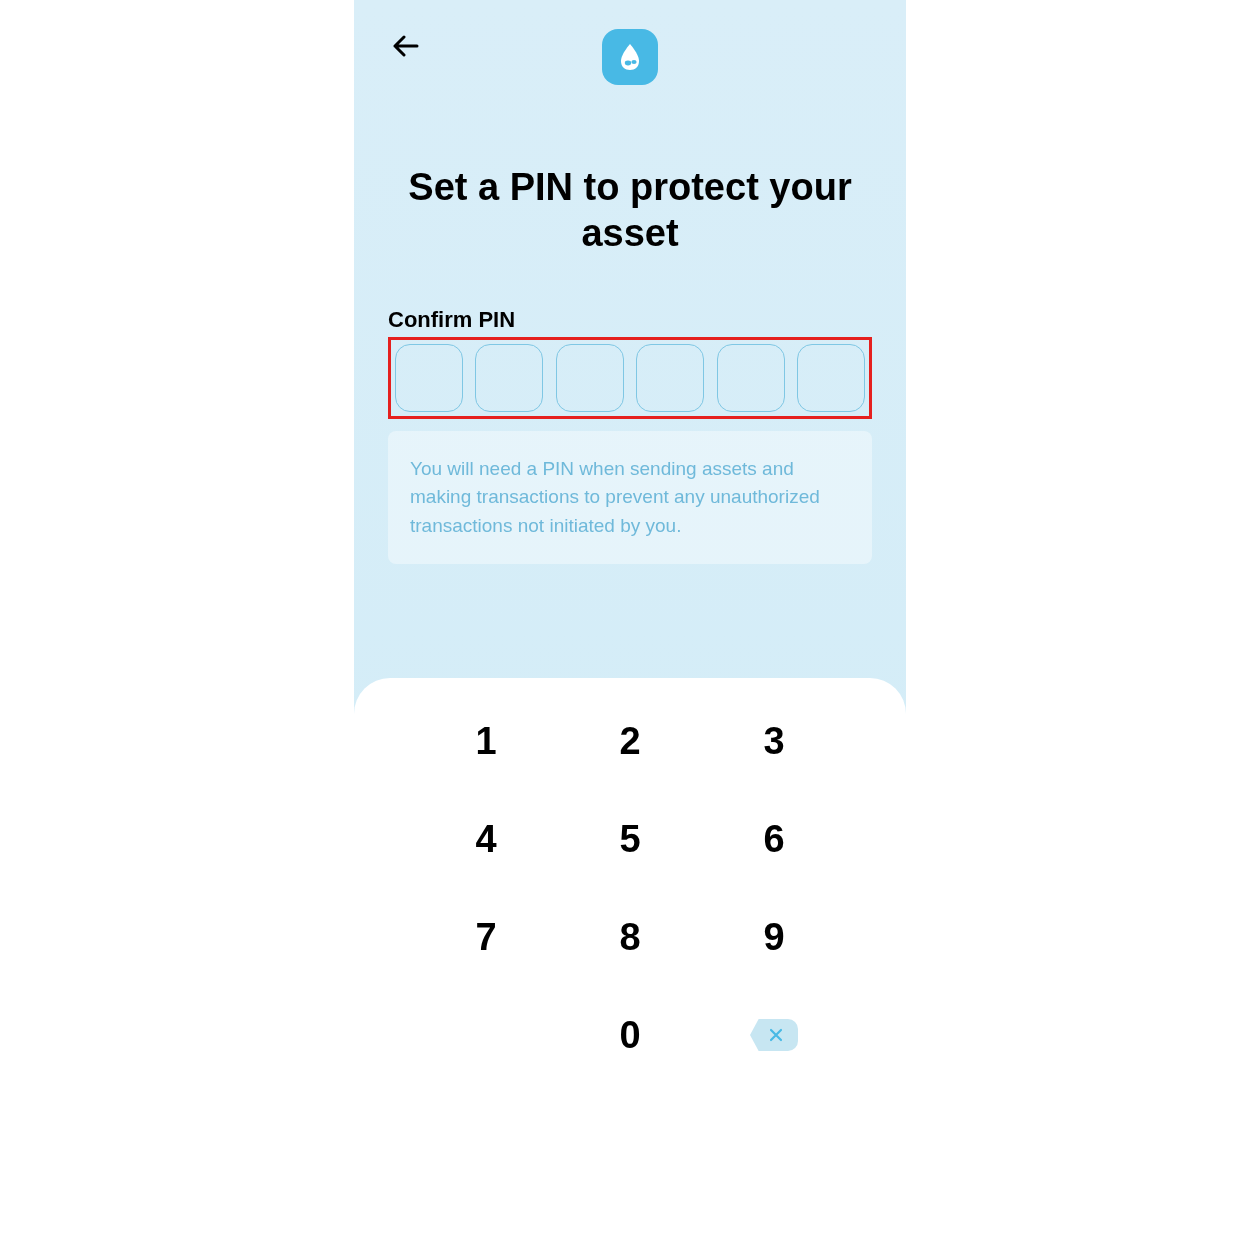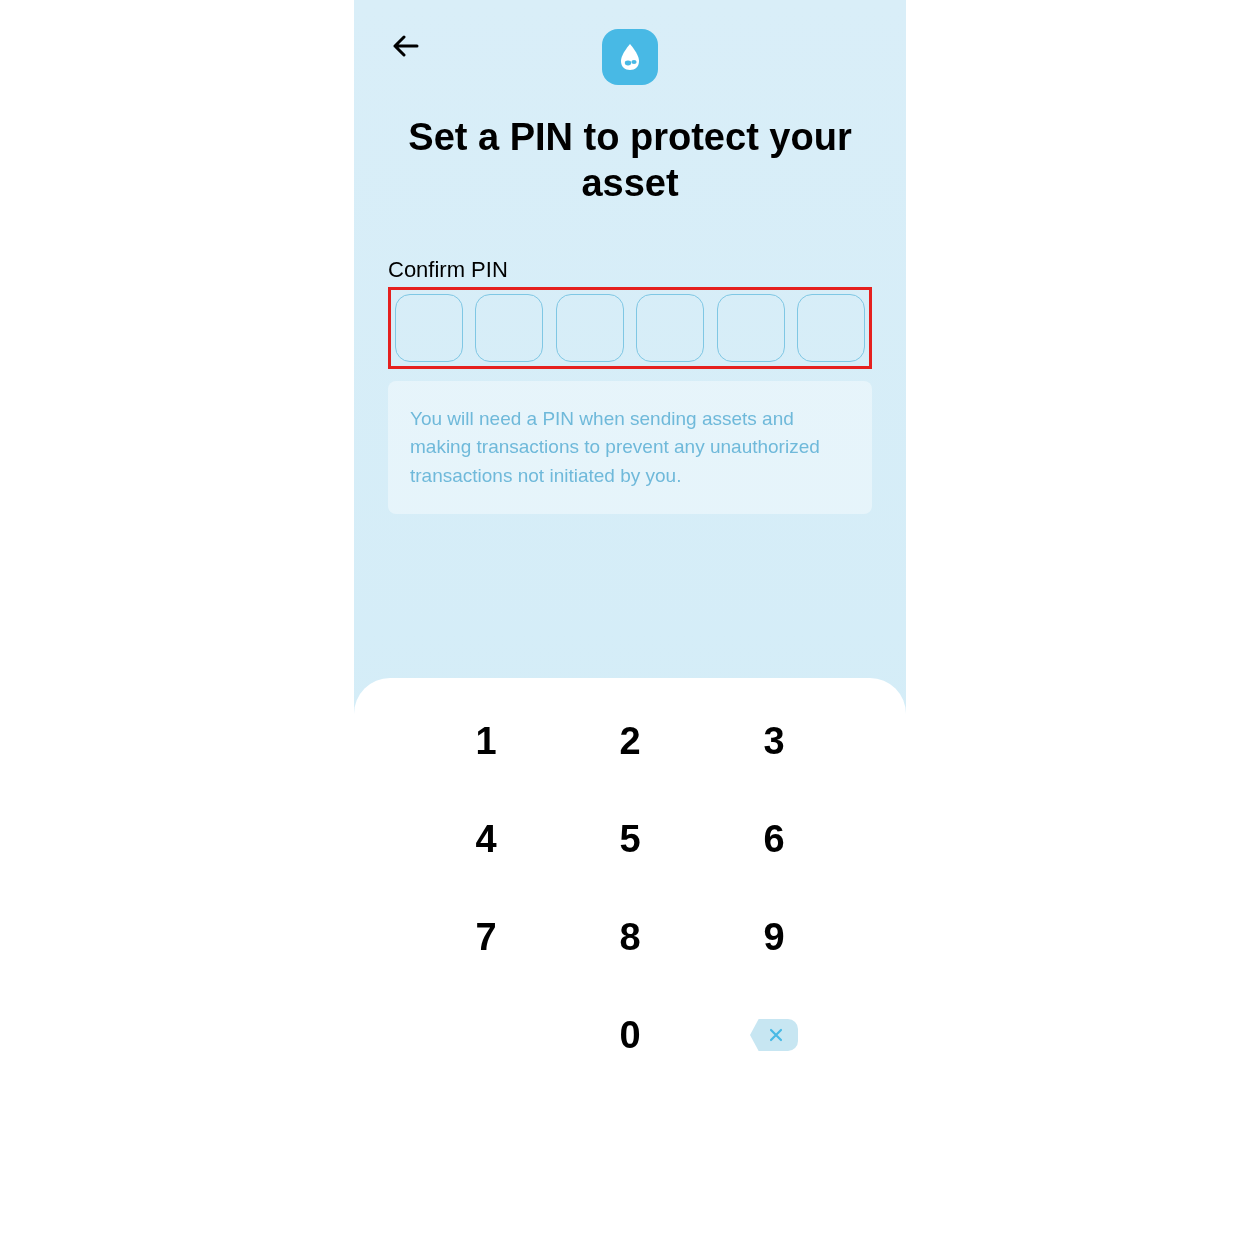--- a/index.html
+++ b/index.html
@@ -49,32 +49,32 @@
       display: flex;
       align-items: center;
       justify-content: center;
       margin-top: 3px;
     }
     .title {
       text-align: center;
       font-size: 38px;
       font-weight: 700;
       color: #000;
-      margin-top: 34px;
+      margin-top: 84px;
       line-height: 1.22;
       padding: 0 30px;
     }
     .pin-section {
       padding: 0 34px;
       margin-top: 50px;
     }
     .pin-label {
       font-size: 22px;
       color: #000;
-      font-weight: 400;
+      font-weight: 700;
       margin-bottom: 4px;
     }
     .pin-highlight {
       border: 3px solid #e5201e;
       padding: 4px 4px;
       display: flex;
       justify-content: space-between;
       gap: 10px;
     }
     .pin-box {

